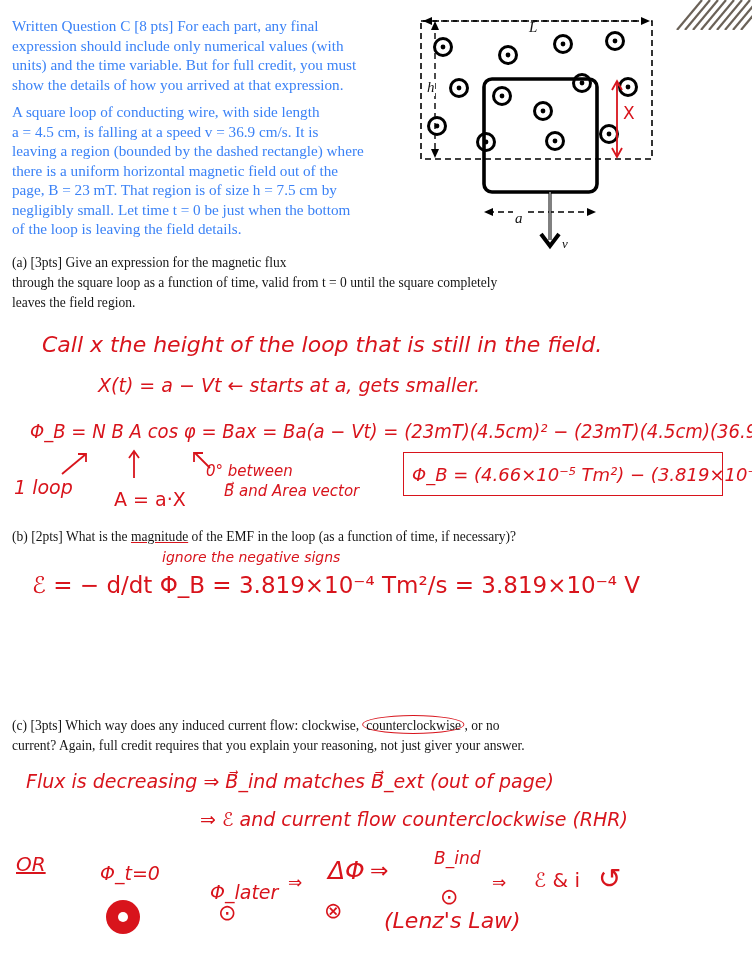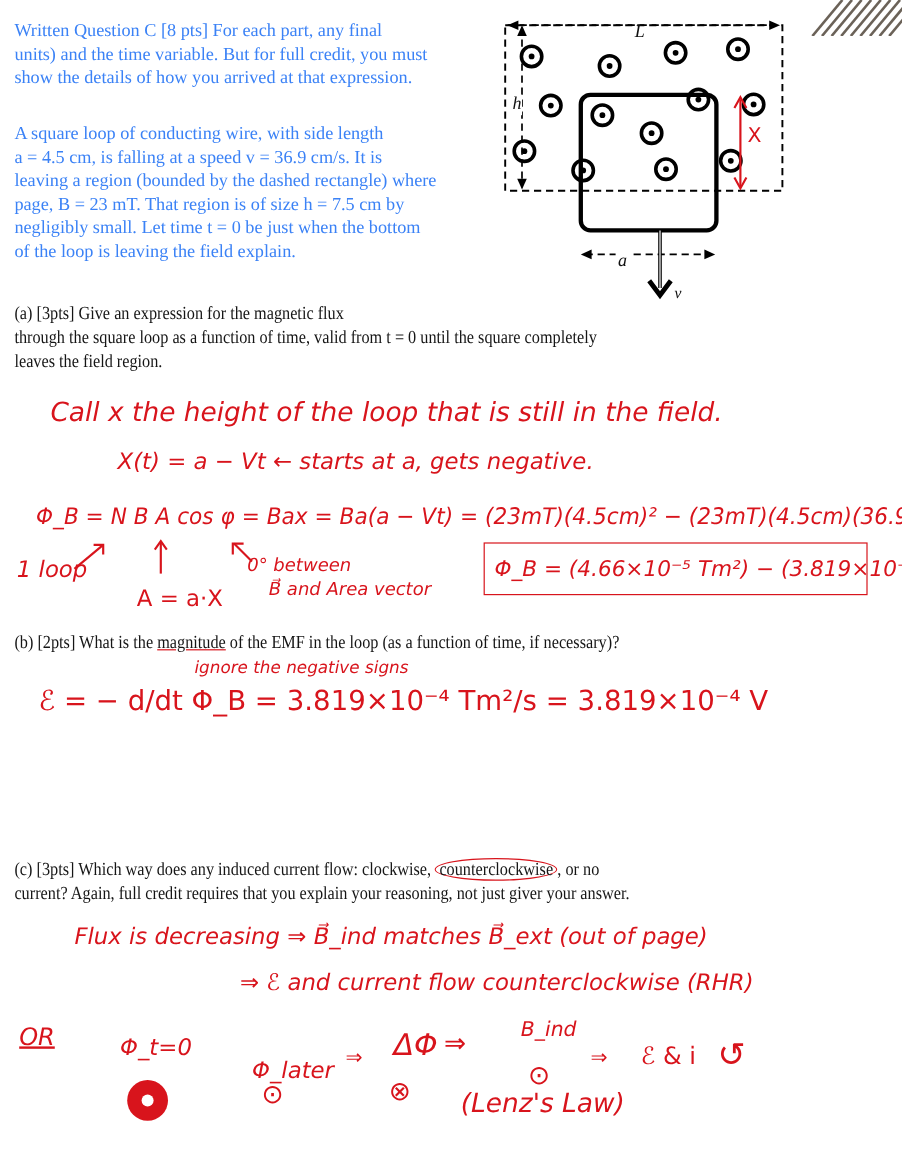--- a/index.html
+++ b/index.html
@@ -27,30 +27,32 @@
         <line x1="60" y1="30" x2="85" y2="0"></line>
       <line x1="68" y1="30" x2="93" y2="0"></line>
         <line x1="76" y1="30" x2="101" y2="0"></line>
       <line x1="84" y1="30" x2="109" y2="0"></line>
     </g>
   </svg>
 </div>
 
 <div class="abs print" style="left:12px; top:16px; width:400px;">
   <div>Written Question C [8 pts]  For each part, any final</div>
+  <div>expression should include only numerical values (with</div>
   <div>units) and the time variable.  But for full credit, you must</div>
   <div>show the details of how you arrived at that expression.</div>
 </div>
 <div class="abs print" style="left:12px; top:102px; width:400px;">
   <div>A square loop of conducting wire, with side length</div>
   <div>a = 4.5 cm, is falling at a speed v = 36.9 cm/s.  It is</div>
   <div>leaving a region (bounded by the dashed rectangle) where</div>
+  <div>there is a uniform horizontal magnetic field out of the</div>
   <div>page, B = 23 mT.  That region is of size h = 7.5 cm by</div>
   <div>negligibly small.  Let time t = 0 be just when the bottom</div>
-  <div>of the loop is leaving the field explain.</div>
+  <div>of the loop is leaving the field details.</div>
 </div>
 
 <div class="abs" style="left:410px; top:0; width:260px; height:260px;">
   <svg width="260" height="260" viewBox="0 0 260 260">
     <defs>
       <g id="fdot">
         <circle r="8.5" fill="none" stroke="#000" stroke-width="3"></circle>
         <circle r="2.4" fill="#000"></circle>
       </g>
     </defs>
@@ -100,52 +102,52 @@
   <span class="abs" style="left:213px; top:103px; color:#d8141c; font-family:'DejaVu Sans',sans-serif; font-size:17px;">X</span>
 </div>
 
 <div class="abs" style="left:12px; top:252px;">
   <div class="print-cond">(a) [3pts] Give an expression for the magnetic flux</div>
   <div class="print-cond">through the square loop as a function of time, valid from t = 0 until the square completely</div>
   <div class="print-cond">leaves the field region.</div>
 </div>
 
 <div class="abs hand" style="left:42px; top:332px; font-size:22px;">Call x  the height of the loop that is still in the field.</div>
-<div class="abs hand" style="left:98px; top:374px; font-size:19px;">X(t) = a − Vt   ← starts at a, gets negative.</div>
+<div class="abs hand" style="left:98px; top:374px; font-size:19px;">X(t) = a − Vt   ← starts at a, gets smaller.</div>
 <div class="abs hand" style="left:30px; top:420px; font-size:19px; transform:scaleX(0.95);">Φ_B = N B A cos φ   = Bax = Ba(a − Vt) = (23mT)(4.5cm)² − (23mT)(4.5cm)(36.9 cm/s) t</div>
 
 <svg class="abs" style="left:0; top:440px;" width="400" height="40">
   <g stroke="#d8141c" stroke-width="1.8" fill="none">
     <line x1="62" y1="34" x2="86" y2="14"></line>
       <polyline points="78,14 86,14 86,22"></polyline>
     <line x1="134" y1="38" x2="134" y2="12"></line>
       <polyline points="129,18 134,11 139,18"></polyline>
     <line x1="210" y1="28" x2="195" y2="13"></line>
       <polyline points="194,22 194,13 203,13"></polyline>
   </g>
 </svg>
-<div class="abs hand" style="left:14px; top:464px; font-size:19px;">1 loop</div>
+<div class="abs hand" style="left:14px; top:476px; font-size:19px;">1 loop</div>
 <div class="abs hand" style="left:114px; top:488px; font-size:19px; font-style:normal;">A = a·X</div>
 <div class="abs hand" style="left:206px; top:462px; font-size:15px;">0° between</div>
 <div class="abs hand" style="left:224px; top:482px; font-size:15px;">B⃗ and Area vector</div>
 <div class="abs hand boxed" style="left:403px; top:452px; width:320px; height:44px; line-height:44px; font-size:18px; padding-left:8px; box-sizing:border-box;">Φ_B = (4.66×10⁻⁵ Tm²) − (3.819×10⁻⁴ Tm²/s) t</div>
 
 <div class="abs print-cond" style="left:12px; top:526px;">
   <span>(b) [2pts] What is the </span><span class="ul">magnitude</span><span> of the EMF in the loop (as a function of time, if necessary)?</span>
 </div>
 <div class="abs hand" style="left:162px; top:549px; font-size:14px;">ignore the negative signs</div>
 <div class="abs hand" style="left:32px; top:572px; font-size:23px; font-style:normal;">ℰ = − d/dt Φ_B = 3.819×10⁻⁴ Tm²/s = 3.819×10⁻⁴ V</div>
 
 <div class="abs" style="left:12px; top:715px;">
   <div class="print-cond">
     <span>(c) [3pts] Which way does any induced current flow: clockwise, </span><span class="circ">counterclockwise</span><span>, or no</span>
   </div>
   <div class="print-cond">current?  Again, full credit requires that you explain your reasoning, not just giver your answer.</div>
 </div>
-<div class="abs hand" style="left:26px; top:770px; font-size:19px;margin-left:36px;">Flux is decreasing ⇒ B⃗_ind matches B⃗_ext (out of page)</div>
+<div class="abs hand" style="left:26px; top:770px; font-size:19px;">Flux is decreasing ⇒ B⃗_ind matches B⃗_ext (out of page)</div>
 <div class="abs hand" style="left:200px; top:808px; font-size:19px;">⇒ ℰ and current flow counterclockwise (RHR)</div>
 
 <div class="abs hand ul" style="left:16px; top:852px; font-size:20px;">OR</div>
 <div class="abs hand" style="left:100px; top:862px; font-size:19px;">Φ_t=0</div>
 <div class="abs hand" style="left:210px; top:860px; font-size:19px;margin-top:21px;">Φ_later</div>
 <div class="abs hand" style="left:288px; top:872px; font-size:17px;">⇒</div>
 <div class="abs hand" style="left:328px; top:856px; font-size:25px;">ΔΦ</div>
 <div class="abs hand" style="left:370px; top:858px; font-size:22px;">⇒</div>
 <div class="abs hand" style="left:434px; top:848px; font-size:17px;">B_ind</div>
 <div class="abs hand" style="left:492px; top:872px; font-size:17px;">⇒</div>

